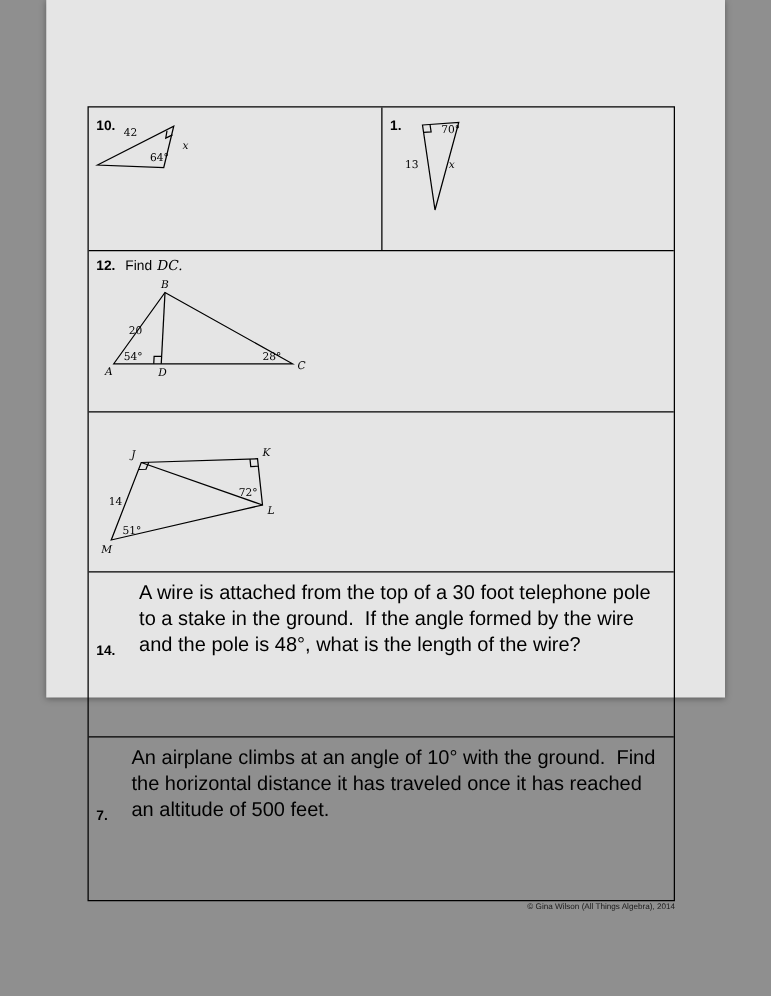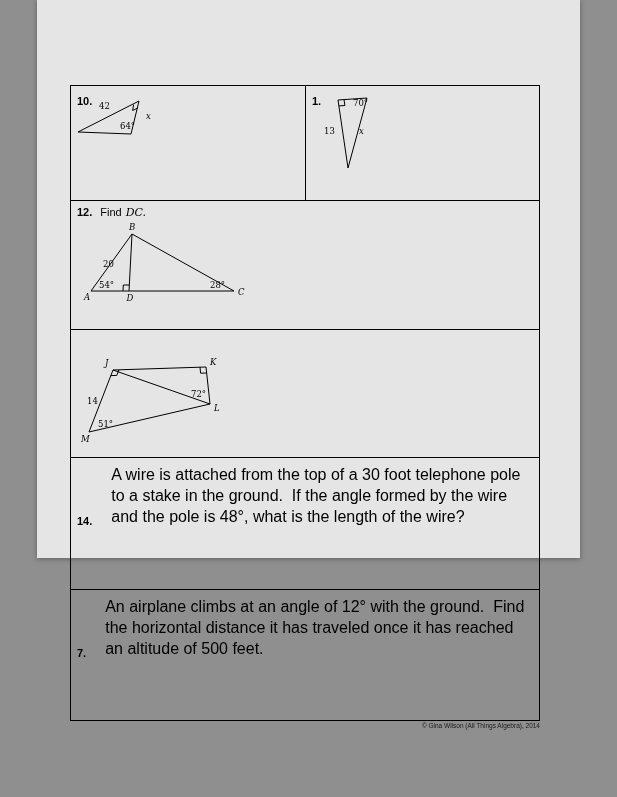--- a/index.html
+++ b/index.html
@@ -119,21 +119,21 @@
           <span class="pnum">14.</span>
           <div class="ptext">A wire is attached from the top of a 30 foot telephone pole to a stake in the ground.  If the angle formed by the wire and the pole is 48°, what is the length of the wire?</div>
         </div>
       </div>
     </div>
 
     <div class="row r5">
       <div class="cell">
         <div class="pwrap">
           <span class="pnum">7.</span>
-          <div class="ptext">An airplane climbs at an angle of 12° with the ground.  Find the horizontal distance it has traveled once it has reached an altitude of 500 feet.</div>
+          <div class="ptext">An airplane climbs at an angle of 10° with the ground.  Find the horizontal distance it has traveled once it has reached an altitude of 500 feet.</div>
         </div>
       </div>
     </div>
 
   </div>
 
   <div class="footer">© Gina Wilson (All Things Algebra), 2014</div>
 
 </div>
 

